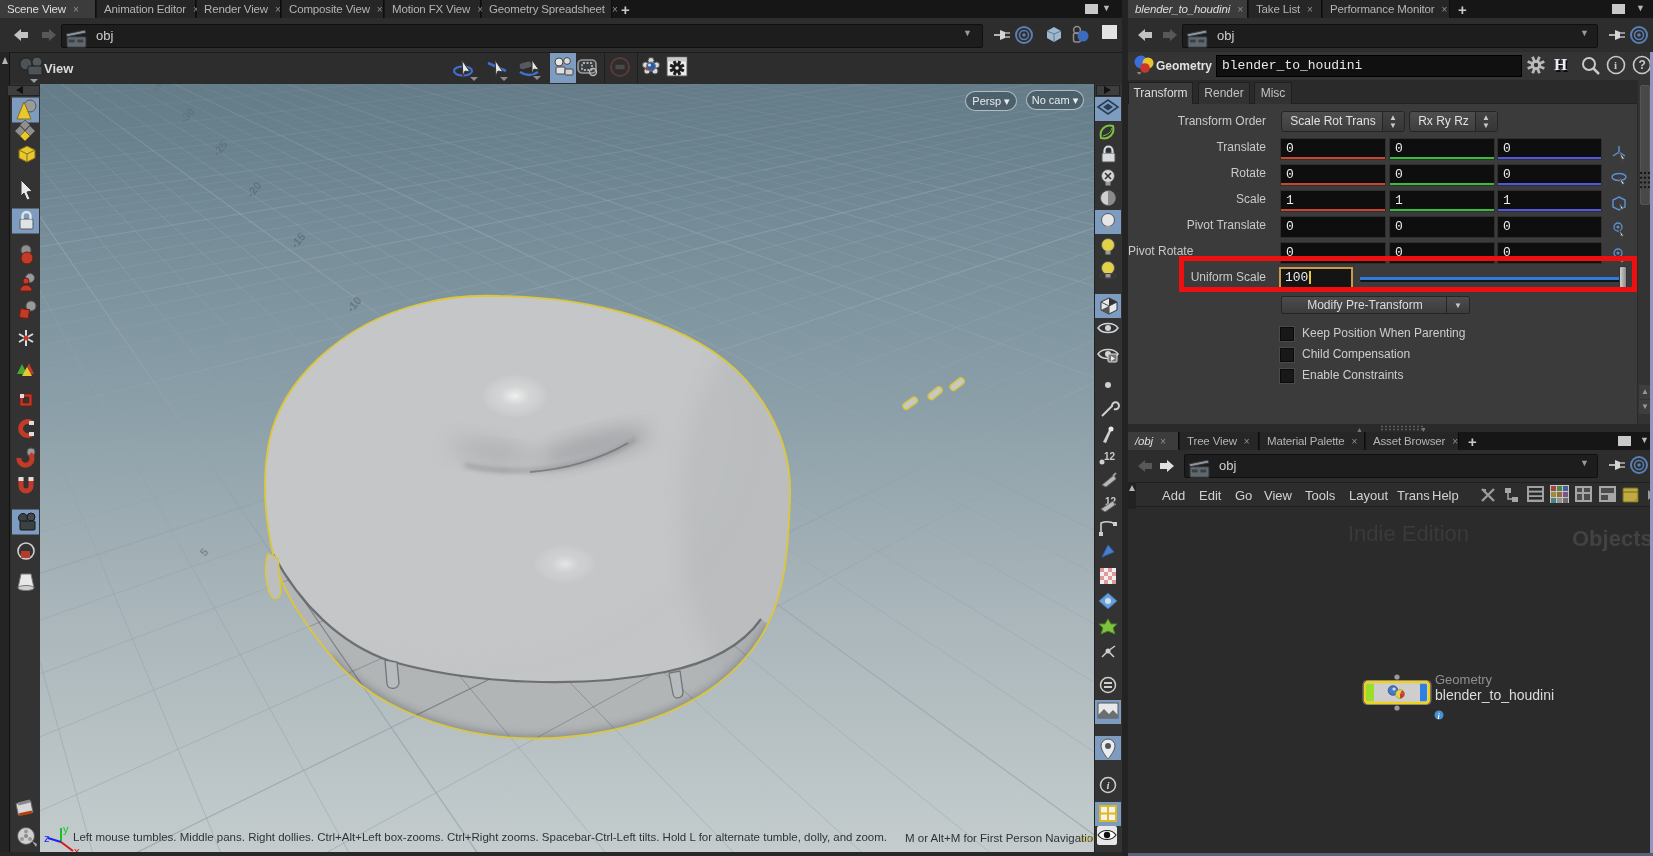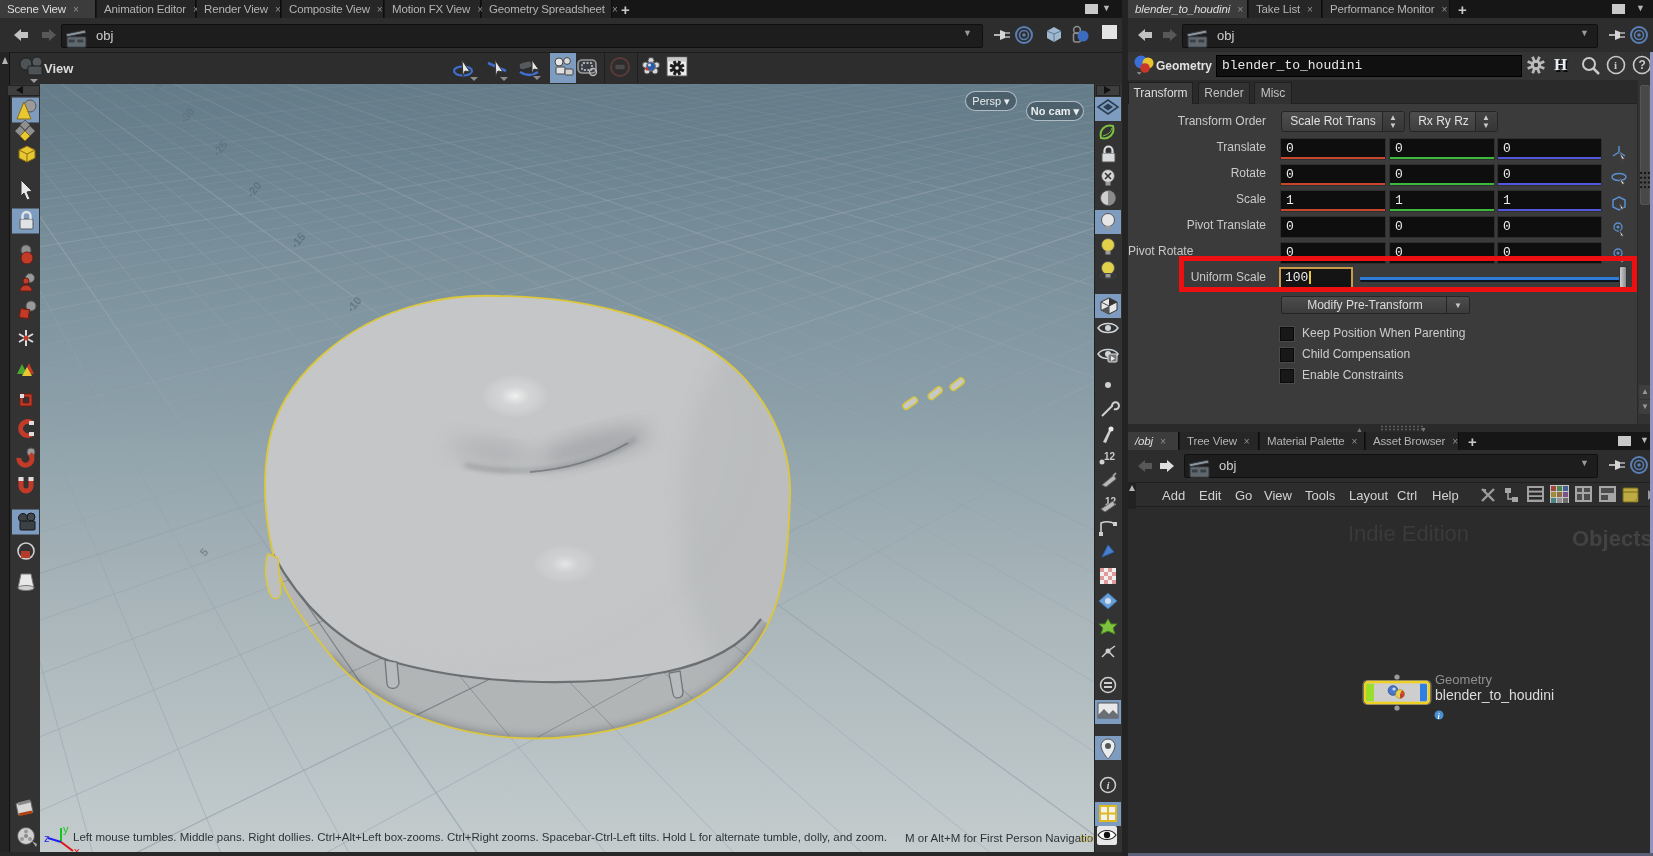--- a/index.html
+++ b/index.html
@@ -383,21 +383,21 @@
           <rect x="862" y="316" width="16" height="6.5" rx="3.2" fill="#c6c8c9" stroke="#d8c63c" stroke-width="1.5"></rect>
         </g>
         <g transform="rotate(-40 895 309)">
           <rect x="887" y="306" width="16" height="6.5" rx="3.2" fill="#c6c8c9" stroke="#d8c63c" stroke-width="1.5"></rect>
         </g>
         <g transform="rotate(-38 917 300)">
           <rect x="909" y="297" width="16" height="6.5" rx="3.2" fill="#c6c8c9" stroke="#d8c63c" stroke-width="1.5"></rect>
         </g>
       </svg>
       <div class="abs" style="left:925px;top:7px;width:52px;height:20px;border:1.5px solid rgba(210,220,226,0.75);border-radius:10px;background:rgba(44,60,70,0.45);color:#e9ecee;font-size:11px;line-height:18px;text-align:center;">Persp ▾</div>
-      <div class="abs" style="left:986px;top:17px;width:58px;height:20px;border:1.5px solid rgba(210,220,226,0.75);border-radius:10px;background:rgba(44,60,70,0.45);color:#e9ecee;font-size:11px;line-height:18px;text-align:center;font-weight:bold;">No cam ▾</div>
+      <div class="abs" style="left:986px;top:6px;width:58px;height:20px;border:1.5px solid rgba(210,220,226,0.75);border-radius:10px;background:rgba(44,60,70,0.45);color:#e9ecee;font-size:11px;line-height:18px;text-align:center;">No cam ▾</div>
       <svg class="abs" style="left:4px;top:740px" width="40" height="32" viewBox="0 0 40 32">
         <g stroke-width="2">
           <line x1="17" y1="18" x2="17" y2="4" stroke="#18c421"></line>
           <line x1="17" y1="18" x2="4" y2="14" stroke="#2222ee"></line>
           <line x1="17" y1="18" x2="29" y2="27" stroke="#e01414"></line>
         </g>
         <text x="19" y="9" font-size="11" fill="#18c421" font-family="Liberation Sans">y</text>
         <text x="0" y="18" font-size="11" fill="#2222ee" font-family="Liberation Sans">z</text>
         <text x="30" y="31" font-size="11" fill="#e01414" font-family="Liberation Sans">x</text>
       </svg>
@@ -915,21 +915,21 @@
         </g>
       </svg>
     </div>
     <div class="abs" style="left:8px;top:50px;width:517px;height:25px;background:#2d2d2d;border-top:1px solid #1f1f1f;border-bottom:1px solid #1f1f1f;">
       <div class="mitem" style="left:26px;">Add</div>
       <div class="mitem" style="left:63px;">Edit</div>
       <div class="mitem" style="left:99px;">Go</div>
       <div class="mitem" style="left:128px;">View</div>
       <div class="mitem" style="left:169px;">Tools</div>
       <div class="mitem" style="left:213px;">Layout</div>
-      <div class="mitem" style="left:261px;">Ctrl</div>
+      <div class="mitem" style="left:261px;">Trans</div>
       <div class="mitem" style="left:296px;">Help</div>
       <svg class="abs" style="left:0;top:0" width="525" height="25" viewBox="0 0 525 25">
         <g opacity="0.78">
           <g transform="translate(344,4)">
             <path d="M2,2 L14,14 M14,2 L2,14" stroke="#b9b9b9" stroke-width="2.4"></path>
             <path d="M2,2 l4,0 0,4" fill="#b9b9b9"></path>
           </g>
           <g transform="translate(368,4)">
             <rect x="1" y="1" width="6" height="5" fill="#c9c9c9"></rect>
             <rect x="8" y="10" width="6" height="5" fill="#c9c9c9"></rect>

